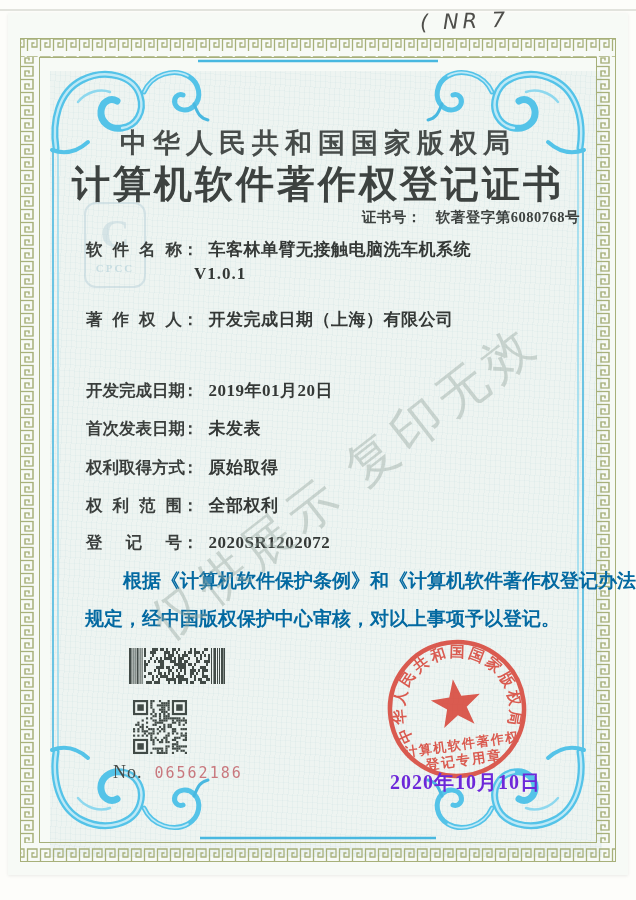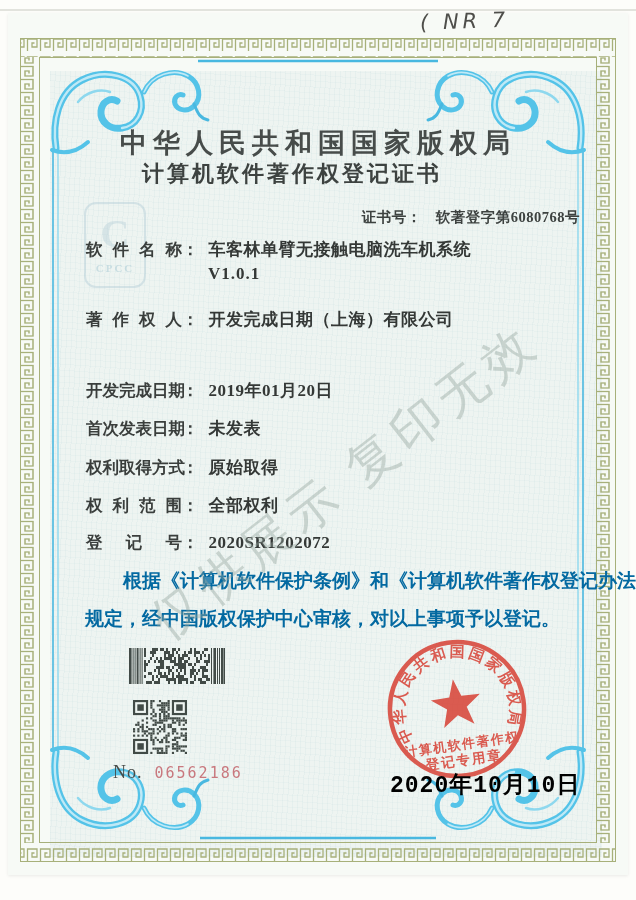--- a/index.html
+++ b/index.html
@@ -32,22 +32,22 @@
     position:absolute; left:420px; top:8px; width:160px;
     font-family:"DejaVu Sans",sans-serif;
     font-style:italic; font-size:21px; color:#4e4e4a;
     transform:rotate(-2deg); letter-spacing:4px;
   }
   .authority {
     position:absolute; left:0; top:125px; width:636px; text-align:center;
     font-size:27px; font-weight:bold; color:#474c4a; letter-spacing:6px;
   }
   .cert-title {
-    position:absolute; left:0; top:159px; width:584px; text-align:center;
-    font-size:22px; font-weight:bold; color:#3d4240; letter-spacing:3px;
+    position:absolute; left:0; top:159px; width:636px; text-align:center;
+    font-size:38px; font-weight:bold; color:#3d4240; letter-spacing:3px;
   }
   .cert-no {
     position:absolute; top:208px; right:56px;
     font-size:14.5px; font-weight:bold; color:#3d4240; letter-spacing:.5px;
   }
   .cert-no .gap { display:inline-block; width:14px; }
 
   .emboss {
     position:absolute; left:84px; top:202px; width:62px; height:86px;
     border:2px solid rgba(168,198,210,.38); border-radius:12px;
@@ -64,21 +64,21 @@
 
   .field-row { position:absolute; left:86px; right:50px; white-space:nowrap; }
   .flabel {
     display:inline-block; width:96px; vertical-align:bottom;
     font-size:16.5px; font-weight:bold; color:#3a3e3c;
     text-align:justify; text-align-last:justify;
   }
   .fcolon { font-size:16.5px; font-weight:bold; color:#3a3e3c; }
   .fvalue { font-size:17px; font-weight:bold; color:#34383б; color:#343836; margin-left:10px; letter-spacing:.5px;margin-top:44px; }
   .fvalue2 {
-    position:absolute; left:208px; font-size:17px; font-weight:bold; color:#343836; letter-spacing:1px;text-align:center;
+    position:absolute; left:194px; font-size:17px; font-weight:bold; color:#343836; letter-spacing:1px;text-align:center;
   }
 
   .statement {
     position:absolute; left:85px; top:562px; width:486px;
     font-size:19px; font-weight:bold; color:#0369a1; line-height:38px;
   }
   .statement .l1 { display:block; text-indent:2em; white-space:nowrap; }
   .statement .l2 { display:block; white-space:nowrap; }
 
   .barcode { position:absolute; left:128px; top:648px; width:98px; height:36px; }
@@ -87,21 +87,21 @@
   .serial { position:absolute; left:113px; top:762px; white-space:nowrap; }
   .serial .no-prefix { font-size:18px; color:#474c4a; letter-spacing:1px;text-align:right; }
   .serial .digits {
     font-family:"DejaVu Sans Mono",monospace;
     font-size:15px; color:#c9787e; letter-spacing:2px; margin-left:8px;
   }
 
   .seal-svg { position:absolute; left:382px; top:634px; width:150px; height:150px; }
   .issue-date {
     position:absolute; left:390px; top:769px;
-    font-size:23px; font-weight:bold; color:#000000; letter-spacing:1px;font-family:Liberation Mono, monospace;
+    font-size:20px; font-weight:bold; color:#6d28d9; letter-spacing:1px;
   }
 
   .watermark {
     position:absolute; left:45px; top:448px; width:600px; text-align:center;
     font-size:50px; color:rgba(148,164,157,.42); letter-spacing:7px;
     white-space:pre; transform:rotate(-38deg); pointer-events:none; z-index:5;
   }
 </style>
 </head>
 <body>

